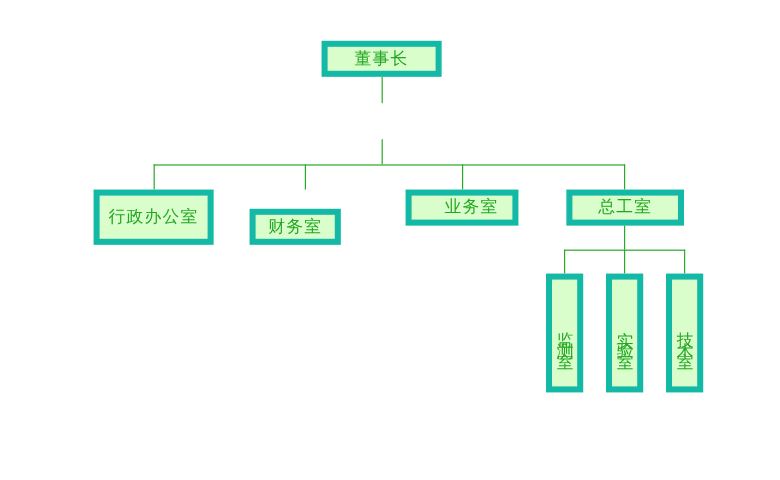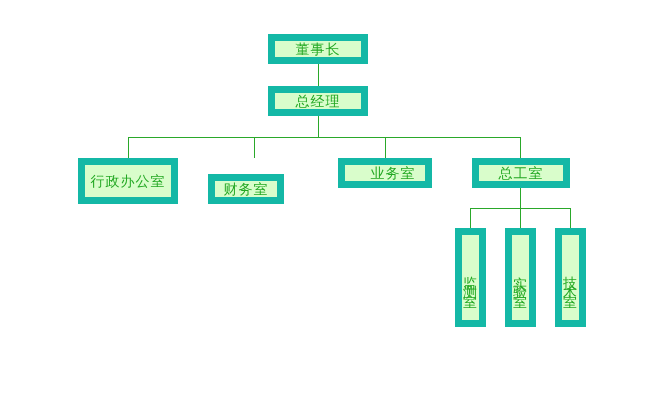--- a/index.html
+++ b/index.html
@@ -18,21 +18,21 @@
     position: absolute;
     left: 0;
     top: 0;
     width: 650px;
     height: 400px;
   }
   .node {
     position: absolute;
     box-sizing: border-box;
     background: #d9fdcb;
-    border: 7px solid #14b8a6;
+    border: 5px solid #14b8a6;
     color: #23a823;
     display: flex;
     align-items: center;
     justify-content: center;
     font-size: 14px;
     line-height: 1;
     letter-spacing: 1px;
     white-space: nowrap;
   }
   .node.vertical {
@@ -50,21 +50,20 @@
 </style>
 </head>
 <body>
 
 <div id="chart-canvas">
 
   <div class="node" style="left:268px; top:34px; width:100px; height:30px;">董事长</div>
 
   <div class="connector v" style="left:318px; top:64px; height:22px;"></div>
 
-  <div class="node" style="left:268px; top:86px; width:100px; height:30px;">总经理</div>
 
   <div class="connector v" style="left:318px; top:116px; height:21px;"></div>
 
   <div class="connector h" style="left:128px; top:137px; width:393px;"></div>
 
   <div class="connector v" style="left:128px; top:137px; height:21px;"></div>
   <div class="connector v" style="left:254px; top:137px; height:21px;"></div>
   <div class="connector v" style="left:385px; top:137px; height:21px;"></div>
   <div class="connector v" style="left:520px; top:137px; height:21px;"></div>
 

